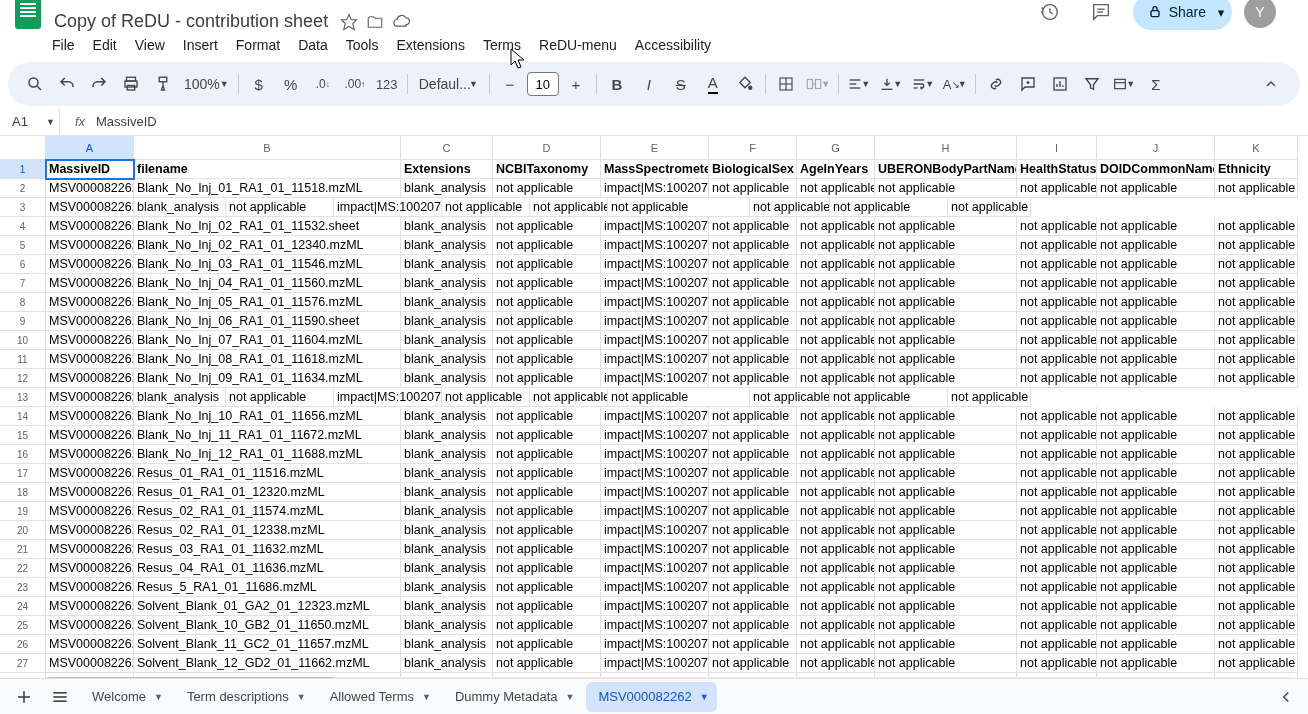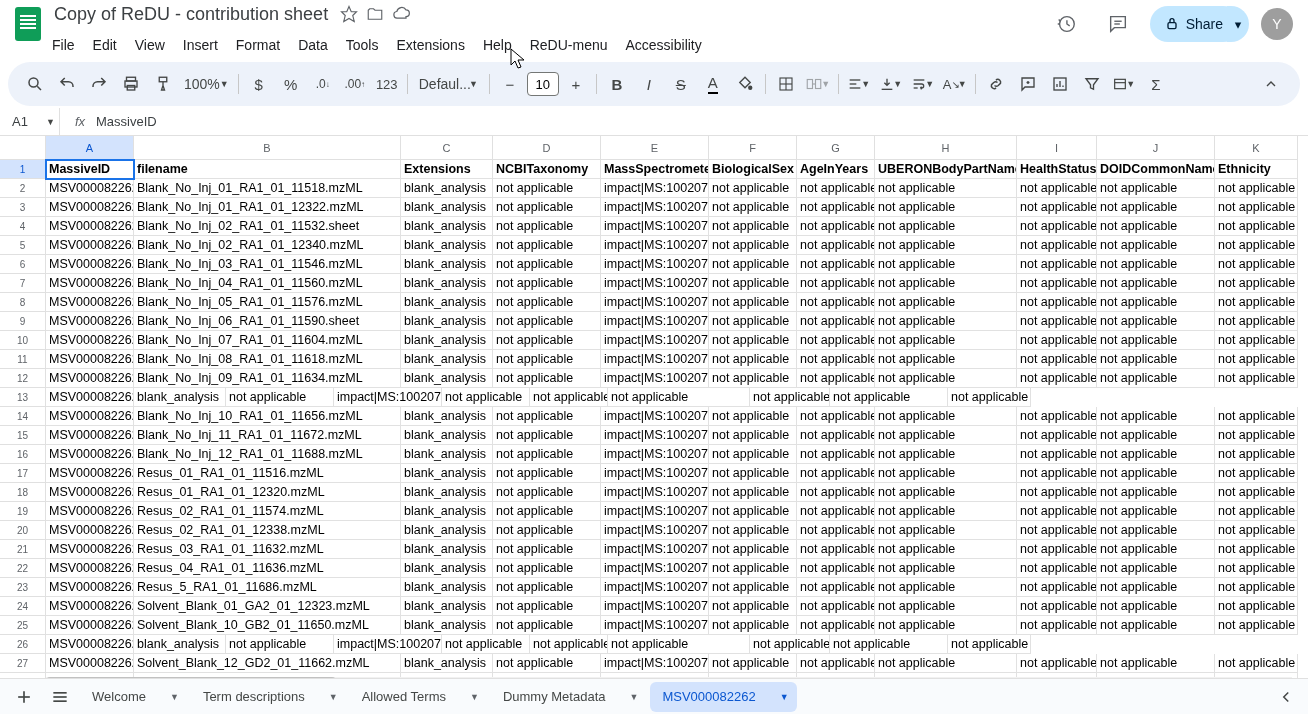--- a/index.html
+++ b/index.html
@@ -1,19 +1,19 @@
 <!DOCTYPE html>
 <html><head>
 <meta charset="utf-8">
 <style>
 * { margin: 0; padding: 0; box-sizing: border-box; font-family: Arial, sans-serif; }
 body { width: 1308px; height: 714px; overflow: hidden; background: #fff; font-size: 13px; color: #3c4043; }
 
 
-.title-bar { display: flex; align-items: flex-start; padding: 4px 3px 0 8px; height: 32px; }
+.title-bar { display: flex; align-items: flex-end; padding: 4px 20px 0 8px; height: 32px; }
 .logo { width: 40px; height: 40px; display: flex; align-items: center; justify-content: center; }
 .logo-icon { width: 26px; height: 34px; background: #0f9d58; border-radius: 3px; position: relative; }
 .logo-icon::after { content: ''; position: absolute; left: 5px; top: 8px; width: 16px; height: 2px; background: #fff; box-shadow: 0 4px 0 #fff, 0 8px 0 #fff, 0 12px 0 #fff; }
 .doc-title { font-size: 18px; color: #3c4043; margin-left: 6px; margin-right: 8px; }
 .star-icon, .folder-icon, .cloud-icon { width: 20px; height: 20px; margin: 0 3px; cursor: pointer; display: inline-flex; align-items: center; justify-content: center; color: #5f6368; }
 .spacer { flex: 1; }
 .top-right { display: flex; align-items: center; gap: 12px; padding-right: 12px; }
 .top-btn { width: 40px; height: 40px; border-radius: 50%; display: flex; align-items: center; justify-content: center; cursor: pointer; color: #5f6368; }
 .share-btn { background: #c2e7ff; height: 36px; border-radius: 40px; display: flex; align-items: center; padding: 0 18px 0 14px; gap: 6px; font-size: 14px; font-weight: 500; color: #001d35; cursor: pointer; }
 .share-dd { background: #c2e7ff; width: 22px; height: 36px; border-radius: 0 40px 40px 0; margin-left: -14px; display: flex; align-items: center; justify-content: center; color: #001d35; cursor: pointer; }
@@ -61,21 +61,21 @@
 .row { display: flex; height: 19px; }
 .cell { border-right: 1px solid #e1e1e1; border-bottom: 1px solid #e1e1e1; font-size: 12.5px; padding: 0 3px; overflow: hidden; white-space: nowrap; display: flex; align-items: center; color: #000; }
 .cell.header-cell { font-weight: bold; }
 .cell.sel { outline: 2px solid #1a73e8; outline-offset: -1px; z-index: 2; position: relative; }
 .hscroll-track { position: absolute; left: 46px; right: 16px; bottom: 0; height: 8px; background: #f1f1f1; }
 .hscroll-thumb { position: absolute; left: 0; width: 290px; height: 8px; background: #c1c1c1; border-radius: 4px; }
 
 
 .sheet-tabs { position: absolute; bottom: 0; left: 0; right: 0; height: 36px; border-top: 1px solid #e0e0e0; display: flex; align-items: center; padding: 0 8px; background: #f9fbfd; gap: 4px; }
 .tab-btn { width: 32px; height: 28px; display: flex; align-items: center; justify-content: center; cursor: pointer; color: #444746; border-radius: 4px; }
-.tab { display: flex; align-items: center; gap: 20px; padding: 0 8px 0 12px; height: 30px; cursor: pointer; color: #444746; font-size: 13px; border-radius: 6px; }
+.tab { display: flex; align-items: center; gap: 4px; padding: 0 8px 0 12px; height: 30px; cursor: pointer; color: #444746; font-size: 13px; border-radius: 6px; }
 .tab.active { color: #0b57d0; font-weight: 500; background: #d3e3fd; }
 .tb-dd { font-size: 9px; color: #5f6368; padding-left: 4px; }
 .tab.active .tb-dd { color: #0b57d0; }
 .explore-btn { margin-left: auto; width: 28px; height: 28px; display: flex; align-items: center; justify-content: center; color: #444746; cursor: pointer; }
 
 
 .cursor-overlay { position: absolute; left: 509px; top: 47px; pointer-events: none; z-index: 999; font-size: 18px; color: #000; }
 
 svg { display: block; }
 </style>
@@ -133,21 +133,21 @@
 
 <div class="menu-bar" id="menu-bar">
     <div class="menu-item">File</div>
     <div class="menu-item">Edit</div>
     <div class="menu-item">View</div>
     <div class="menu-item">Insert</div>
     <div class="menu-item">Format</div>
     <div class="menu-item">Data</div>
     <div class="menu-item">Tools</div>
     <div class="menu-item">Extensions</div>
-    <div class="menu-item">Help</div>
+    <div class="menu-item">Terms</div>
     <div class="menu-item">ReDU-menu</div>
     <div class="menu-item">Accessibility</div>
   </div>
 
 <div class="toolbar">
   <div class="tb-btn tb-start">
     <svg width="18" height="18" viewBox="0 0 24 24" fill="none" stroke="currentColor" stroke-width="2">
         <circle cx="10" cy="10" r="6"></circle>
         <line x1="15" y1="15" x2="20" y2="20"></line>
       </svg>
@@ -378,21 +378,20 @@
           <div class="cell" style="width: 108px;">impact|MS:1002077</div>
           <div class="cell" style="width: 88px;">not applicable</div>
           <div class="cell" style="width: 78px;">not applicable</div>
           <div class="cell" style="width: 142px;">not applicable</div>
           <div class="cell" style="width: 80px;">not applicable</div>
           <div class="cell" style="width: 118px;">not applicable</div>
           <div class="cell" style="width: 83px;">not applicable</div>
         </div>
         <div class="row">
           <div class="cell" style="width: 88px;">MSV000082262</div>
-          <div class="cell" style="width: 267px;">Blank_No_Inj_01_RA1_01_12322.mzML</div>
           <div class="cell" style="width: 92px;">blank_analysis</div>
           <div class="cell" style="width: 108px;">not applicable</div>
           <div class="cell" style="width: 108px;">impact|MS:1002077</div>
           <div class="cell" style="width: 88px;">not applicable</div>
           <div class="cell" style="width: 78px;">not applicable</div>
           <div class="cell" style="width: 142px;">not applicable</div>
           <div class="cell" style="width: 80px;">not applicable</div>
           <div class="cell" style="width: 118px;">not applicable</div>
           <div class="cell" style="width: 83px;">not applicable</div>
         </div>
@@ -676,20 +675,21 @@
           <div class="cell" style="width: 108px;">impact|MS:1002077</div>
           <div class="cell" style="width: 88px;">not applicable</div>
           <div class="cell" style="width: 78px;">not applicable</div>
           <div class="cell" style="width: 142px;">not applicable</div>
           <div class="cell" style="width: 80px;">not applicable</div>
           <div class="cell" style="width: 118px;">not applicable</div>
           <div class="cell" style="width: 83px;">not applicable</div>
         </div>
         <div class="row">
           <div class="cell" style="width: 88px;">MSV000082262</div>
+          <div class="cell" style="width: 267px;">Solvent_Blank_11_GC2_01_11657.mzML</div>
           <div class="cell" style="width: 92px;">blank_analysis</div>
           <div class="cell" style="width: 108px;">not applicable</div>
           <div class="cell" style="width: 108px;">impact|MS:1002077</div>
           <div class="cell" style="width: 88px;">not applicable</div>
           <div class="cell" style="width: 78px;">not applicable</div>
           <div class="cell" style="width: 142px;">not applicable</div>
           <div class="cell" style="width: 80px;">not applicable</div>
           <div class="cell" style="width: 118px;">not applicable</div>
           <div class="cell" style="width: 83px;">not applicable</div>
         </div>

